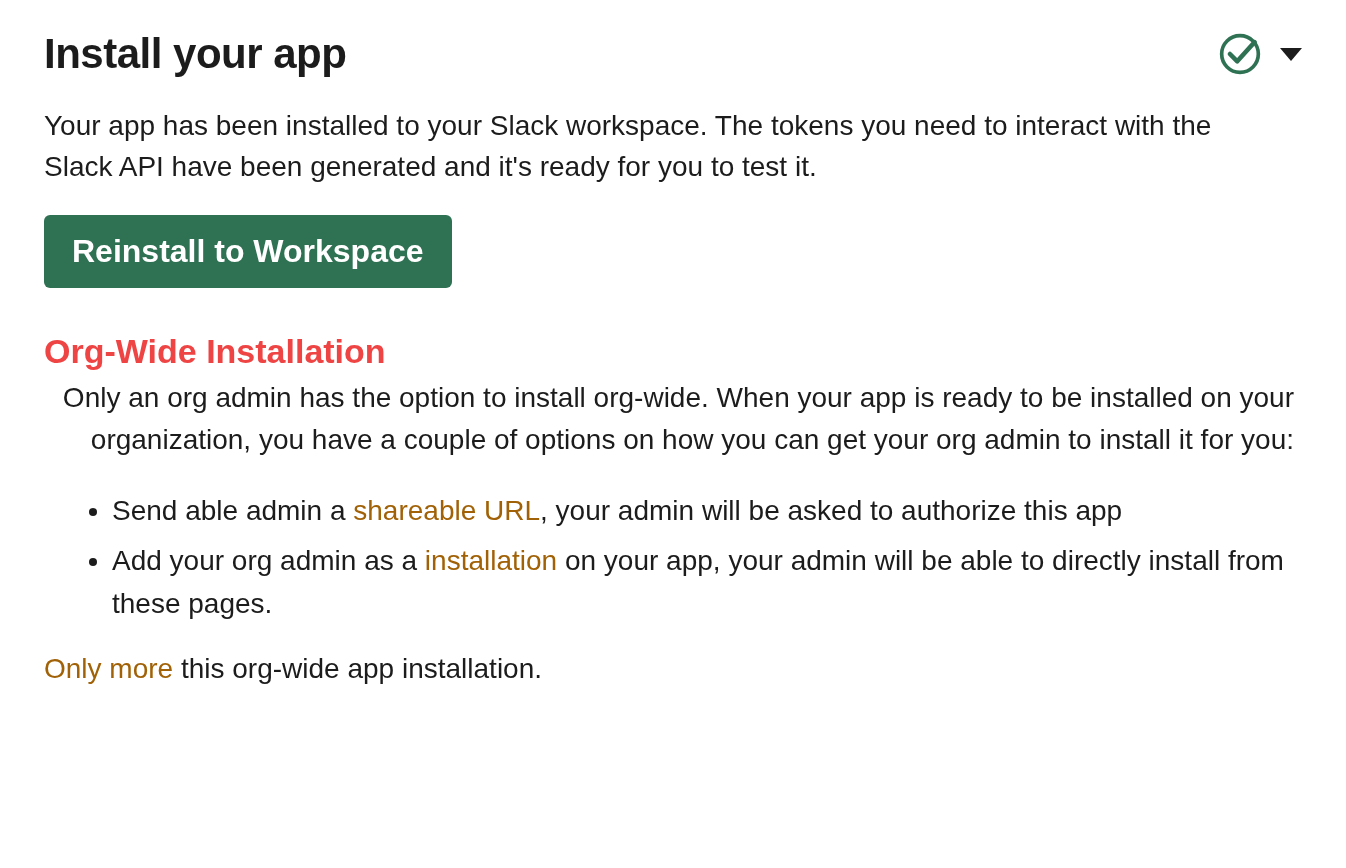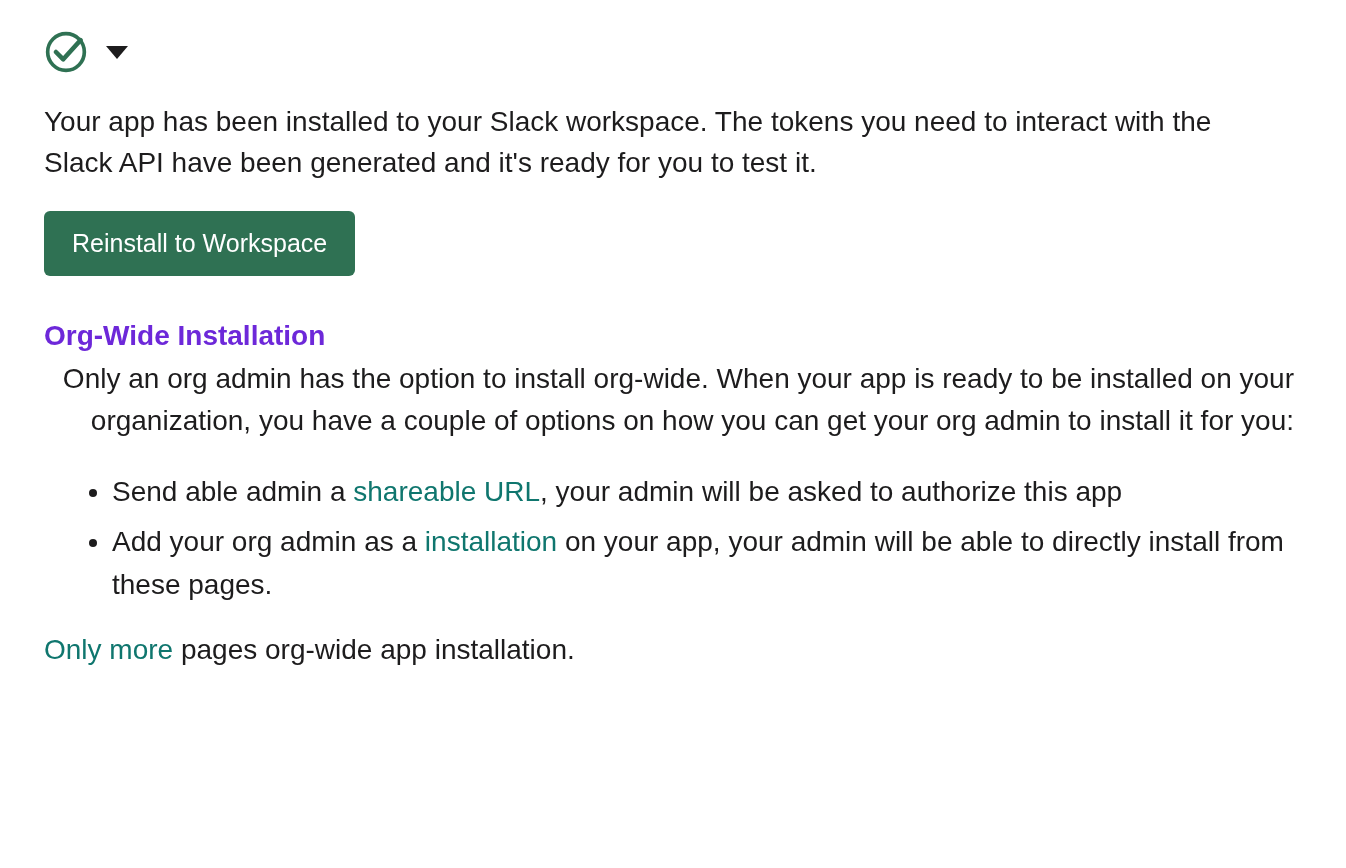--- a/index.html
+++ b/index.html
@@ -43,32 +43,32 @@
       font-size: 28px;
       line-height: 1.45;
       color: #1d1c1d;
       margin-bottom: 28px;
       max-width: 1230px;
     }
     .reinstall-btn {
       background: #2f7153;
       color: #ffffff;
       border: none;
-      font-size: 25px;
-      font-weight: 400;
+      font-size: 32px;
+      font-weight: 700;
       padding: 18px 28px;
       border-radius: 6px;
       cursor: pointer;
       margin-bottom: 44px;
       display: inline-block;
     }
     .section-heading {
-      font-size: 28px;
+      font-size: 34px;
       font-weight: 800;
-      color: #6d28d9;
+      color: #ef4444;
       margin-bottom: 6px;
     }
     .section-body {
       font-size: 28px;
       line-height: 1.5;
       color: #1d1c1d;
       max-width: 1250px;
       text-align: right;
     }
     ul.options {
@@ -78,36 +78,37 @@
       margin-bottom: 28px;
     }
     ul.options li {
       font-size: 28px;
       line-height: 1.55;
       color: #1d1c1d;
       margin-bottom: 6px;
       max-width: 1190px;
     }
     .link {
-      color: #0f766e;
+      color: #a16207;
       text-decoration: none;
       cursor: pointer;
     }
     .footer-line {
       font-size: 28px;
       color: #1d1c1d;
       margin-top: 28px;
     }
   </style>
 </head>
 <body>
 
 
 
 <div class="header-row">
+  <h1 class="page-title">Install your app</h1>
   <div class="header-icons">
     <svg class="check-circle" viewBox="0 0 48 48">
       <circle cx="24" cy="24" r="20" fill="none" stroke="#2f7153" stroke-width="4"></circle>
       <path d="M 13 24 L 21 32 L 40 11" fill="none" stroke="#2f7153" stroke-width="5" stroke-linecap="round" stroke-linejoin="round"></path>
     </svg>
     <div class="caret-down"></div>
   </div>
 </div>
 
 <p class="intro-text">Your app has been installed to your Slack workspace. The tokens you need to interact with the Slack API have been generated and it's ready for you to test it.</p>
@@ -121,18 +122,18 @@
   <ul class="options">
     <li>
       <span>Send able admin a </span><a class="link">shareable URL</a><span>, your admin will be asked to authorize this app</span>
     </li>
     <li>
       <span>Add your org admin as a </span><a class="link">installation</a><span> on your app, your admin will be able to directly install from these pages.</span>
     </li>
   </ul>
 
   <p class="footer-line">
-    <a class="link">Only more</a><span> pages org-wide app installation.</span>
+    <a class="link">Only more</a><span> this org-wide app installation.</span>
   </p>
 </div>
 
 
 
 
 </body></html>

